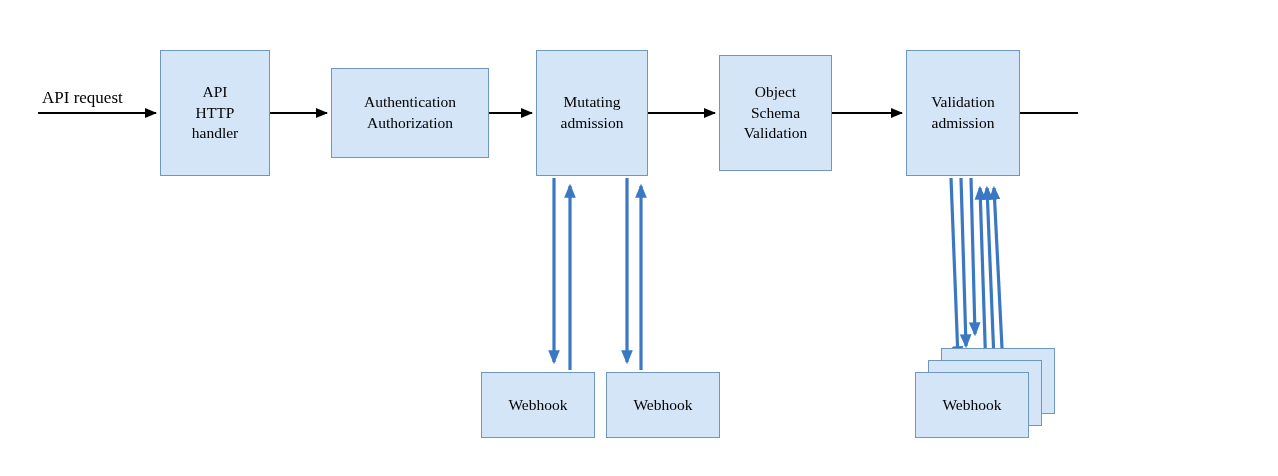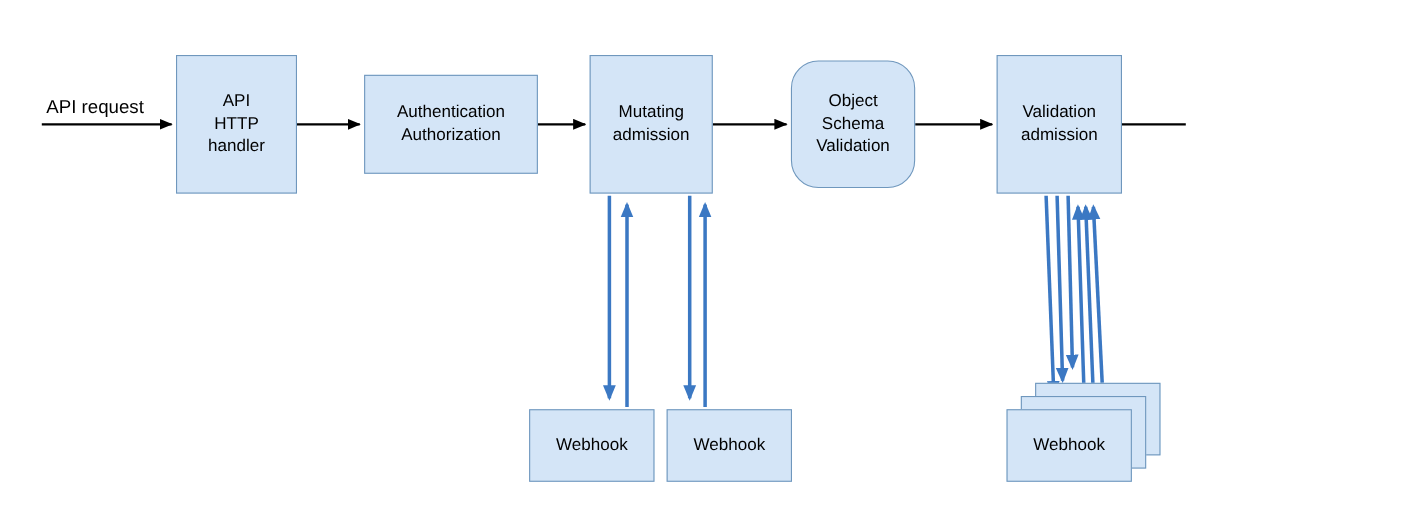--- a/index.html
+++ b/index.html
@@ -1,20 +1,20 @@
 <!DOCTYPE html>
 <html style="--background: #ffffff; --text: #000000; --box-fill: #d4e5f7; --box-stroke: #6f97bd; --arrow-black: #000000; --arrow-blue: #3b78c3;"><head>
 <meta charset="utf-8">
 <style>
   html,body{margin:0;padding:0;background:#fff;}
   .canvas{
     position:relative;
     width:1078px;height:476px;
     background:var(--background,#fff);
-    font-family:Liberation Sans, sans-serif;
+    font-family:Liberation Serif, serif;
     color:var(--text,#000);
     overflow:hidden;
   }
   .arrows{position:absolute;left:0;top:0;width:1278px;height:476px;}
   .node{
     position:absolute;
     background:var(--box-fill,#d4e5f7);
     border:1.6px solid var(--box-stroke,#6f97bd);
     display:flex;align-items:center;justify-content:center;
     text-align:center;
@@ -81,21 +81,21 @@
     <span>API
 HTTP
 handler</span>
   </div>
 
   <div class="node" style="left:536px;top:50px;width:112px;height:126px;">
     <span>Mutating
 admission</span>
   </div>
 
-  <div class="node" style="left:719px;top:55px;width:113px;height:116px;border-radius:25px;">
+  <div class="node" style="left:719px;top:55px;width:113px;height:116px;">
     <span>Object
 Schema
 Validation</span>
   </div>
 
   <div class="node" style="left:906px;top:50px;width:114px;height:126px;">
     <span>Validation
 admission</span>
   </div>
 

